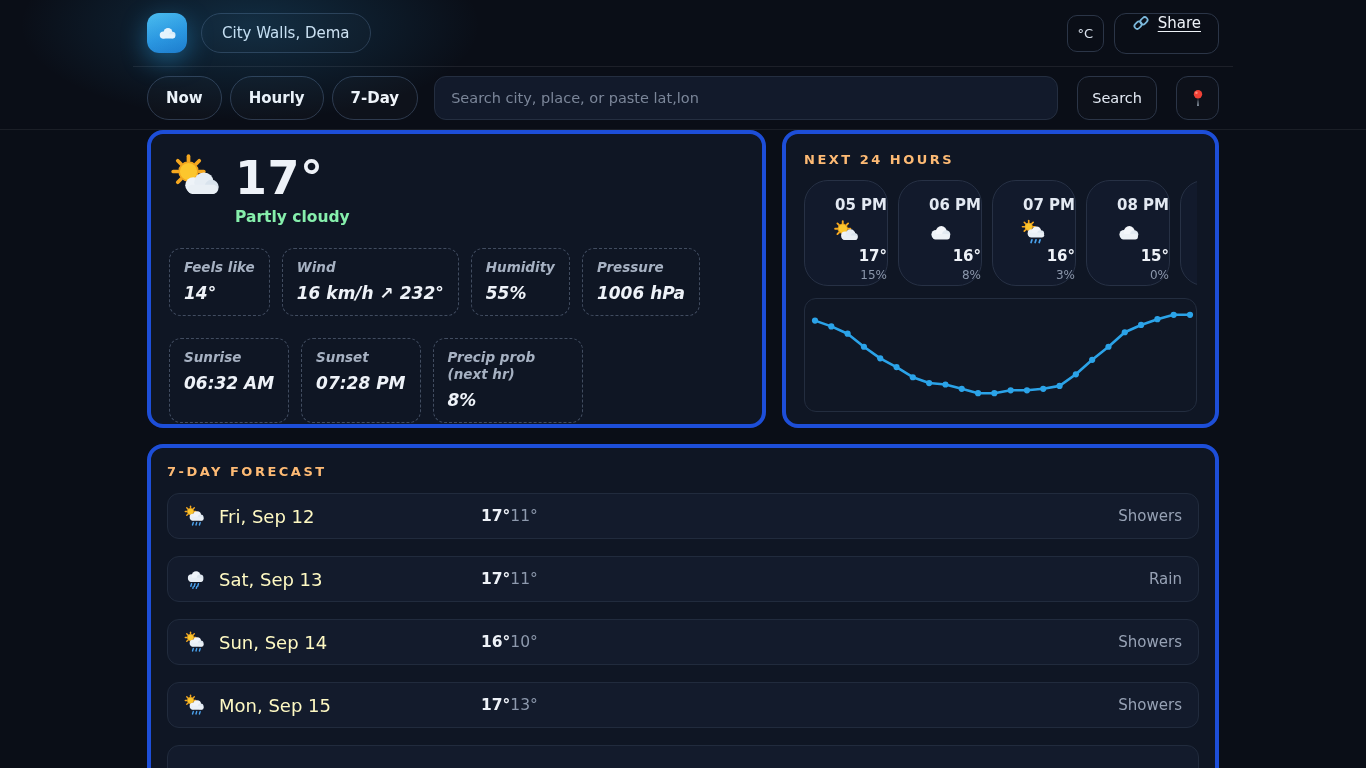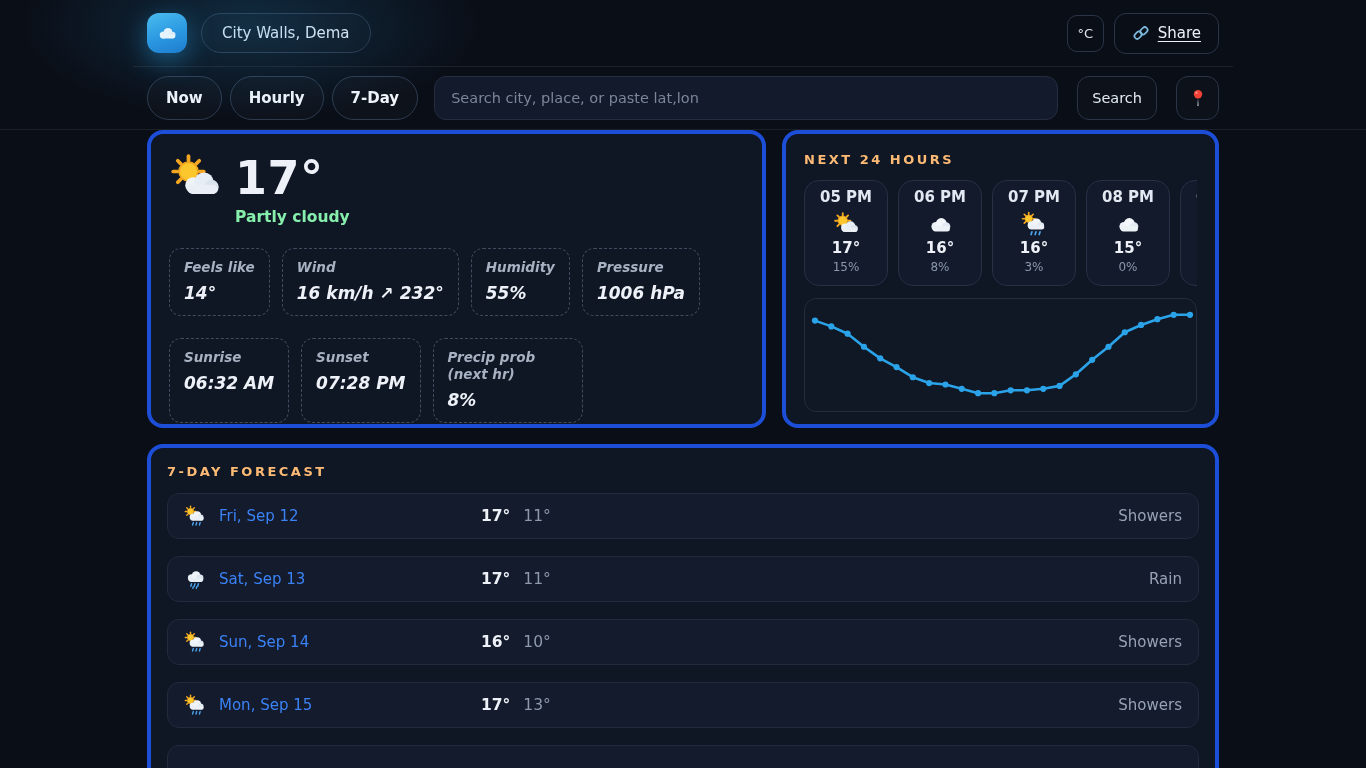--- a/index.html
+++ b/index.html
@@ -43,21 +43,21 @@
   }
   .header-right { display:flex; align-items:center; gap:10px; }
   .unit-btn{
     width:37px; height:37px; border-radius:10px; border:1px solid #2b3547;
     background:transparent; color:#dbe3ee; font-size:13px;
     font-family:inherit; cursor:pointer;
   }
   .share-btn{
     height:41px; padding:0 17px; border-radius:12px; border:1px solid #2b3547;
     background:transparent; color:#eef2f8; font-size:15px; font-family:inherit;
-    display:flex; align-items:center; gap:8px; cursor:pointer;
+    display:flex; gap:8px; cursor:pointer;
   }
   .share-btn .label{ text-decoration:underline; text-underline-offset:3px; }
   .share-btn .wicon{ width:18px; height:18px; }
 
   
   nav{ height:63px; border-bottom:1px solid rgba(255,255,255,.07); }
   .nav-row{ height:100%; display:flex; align-items:center; gap:8px; }
   .pill{
     height:44px; padding:0 18px; border-radius:22px;
     border:1px solid #2e3a4e; background:rgba(255,255,255,.02);
@@ -103,44 +103,44 @@
   .tile .t-value{ font-size:17px; font-weight:700; color:#eef2f8; margin-top:7px; display:block; white-space:nowrap; }
 
   
   .section-title{
     font-size:13px; font-weight:700; letter-spacing:2.5px; color:#fdba74;
   }
   .hours-strip{
     margin-top:13px; display:flex; gap:10px; overflow:hidden; cursor:grab;
   }
   .chip{
-    flex:0 0 84px; height:106px; border-radius:15px;
-    background:#121a2c; border:1px solid #273145; text-align:center; padding-top:7px;
+    flex:0 0 84px; height:106px; border-radius:24px;
+    background:#121a2c; border:1px solid #273145; text-align:right; padding-top:15px;
   }
   .chip-time{ font-size:15px; font-weight:600; color:#e3e9f2; white-space:nowrap; }
   .chip .wicon{ width:26px; height:26px; margin:5px auto 2px; display:block; }
   .chip-temp{ font-size:15px; font-weight:800; color:#eef2f8; }
   .chip-precip{ font-size:12px; color:#8b97ab; margin-top:3px; }
   .spark-wrap{
     margin-top:12px; height:114px; border:1px solid #232d3f; border-radius:12px;
     background:rgba(255,255,255,.008); overflow:hidden;
   }
   .spark-wrap svg{ display:block; }
 
   
   .forecast-card{ margin-top:16px; padding:16px; }
   .forecast-rows{ margin-top:14px; display:flex; flex-direction:column; gap:17px; }
   .frow{
     height:46px; border-radius:12px; background:#131b2c; border:1px solid #212b3d;
     display:flex; align-items:center; padding:0 16px; cursor:pointer;
   }
   .frow .wicon{ width:22px; height:22px; flex:0 0 22px; }
-  .f-day{ margin-left:13px; font-size:15px; color:#3b82f6; width:262px; }
+  .f-day{ margin-left:13px; font-size:18px; color:#fef9c3; width:262px; }
   .f-high{ font-size:15.5px; font-weight:800; color:#eef2f8; }
-  .f-low{ margin-left:13px; font-size:15.5px; color:#8d99ad; }
+  .f-low{ font-size:15.5px; color:#8d99ad; }
   .f-cond{ margin-left:auto; font-size:15px; color:#97a2b5; }
   .wicon svg{ width:100%; height:100%; display:block; }
 </style>
 </head>
 <body>
 
 <header>
   <div class="inner header-row">
     <div class="header-left">
       <button class="logo">

